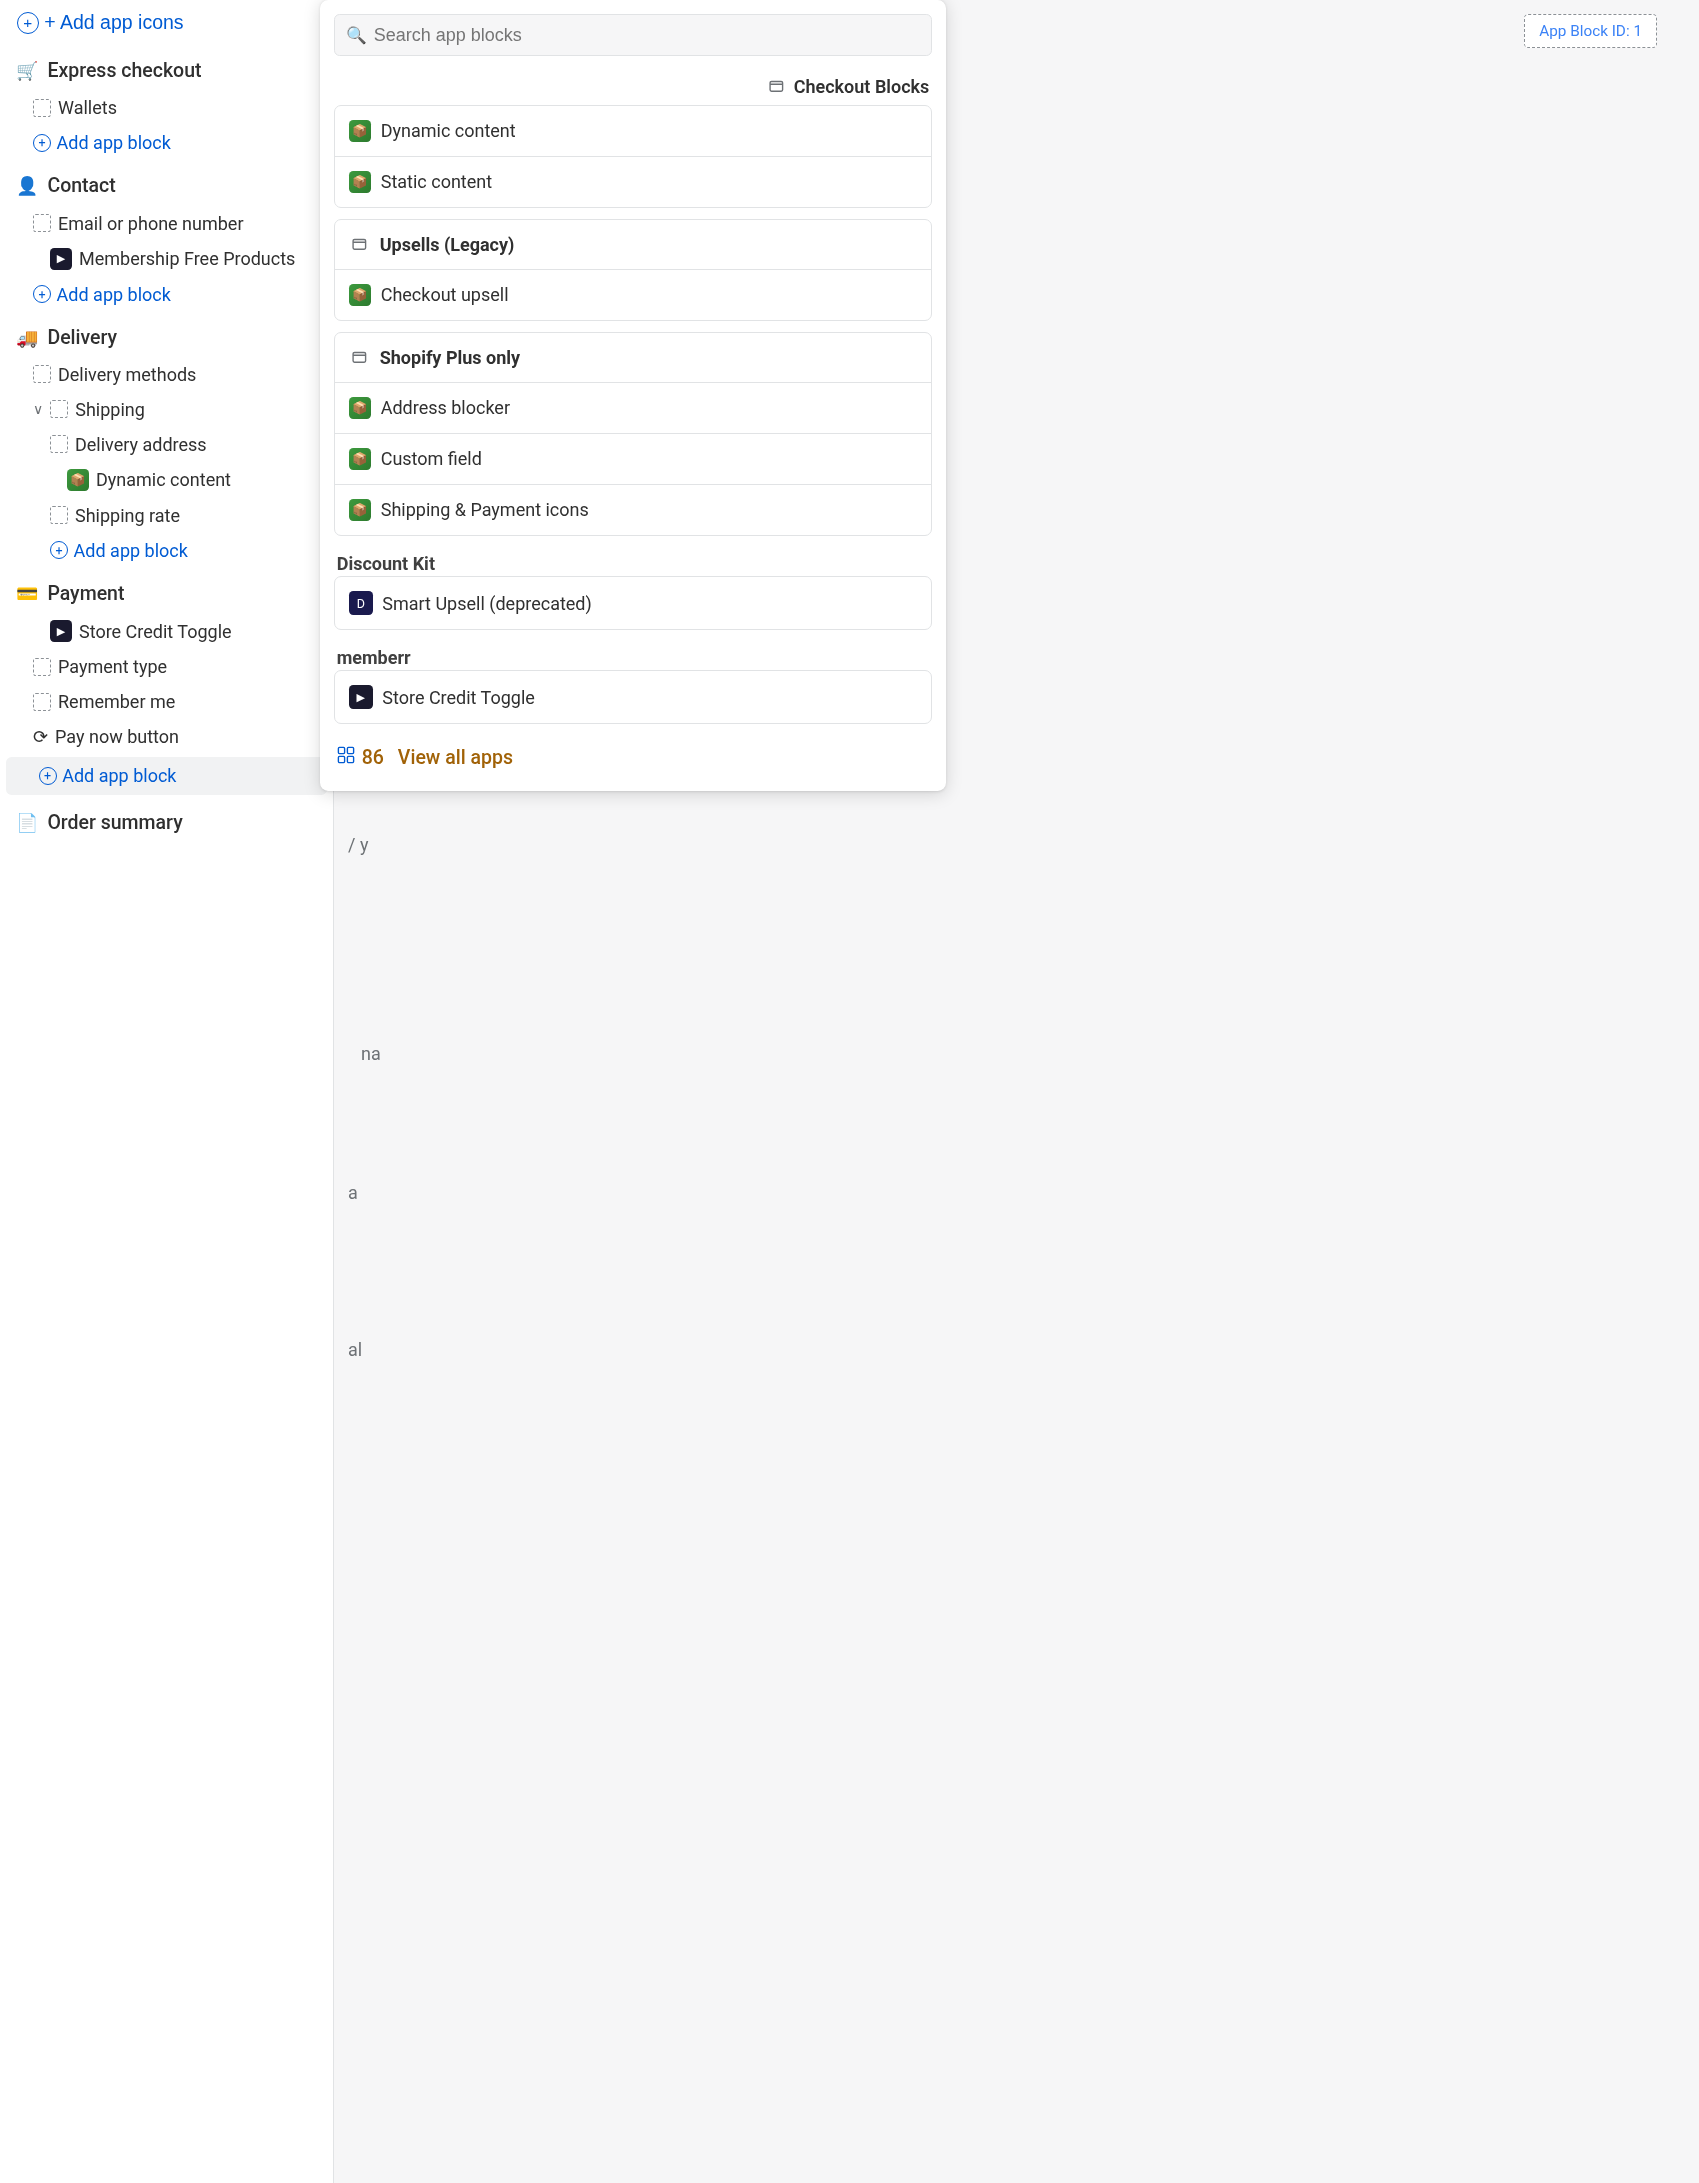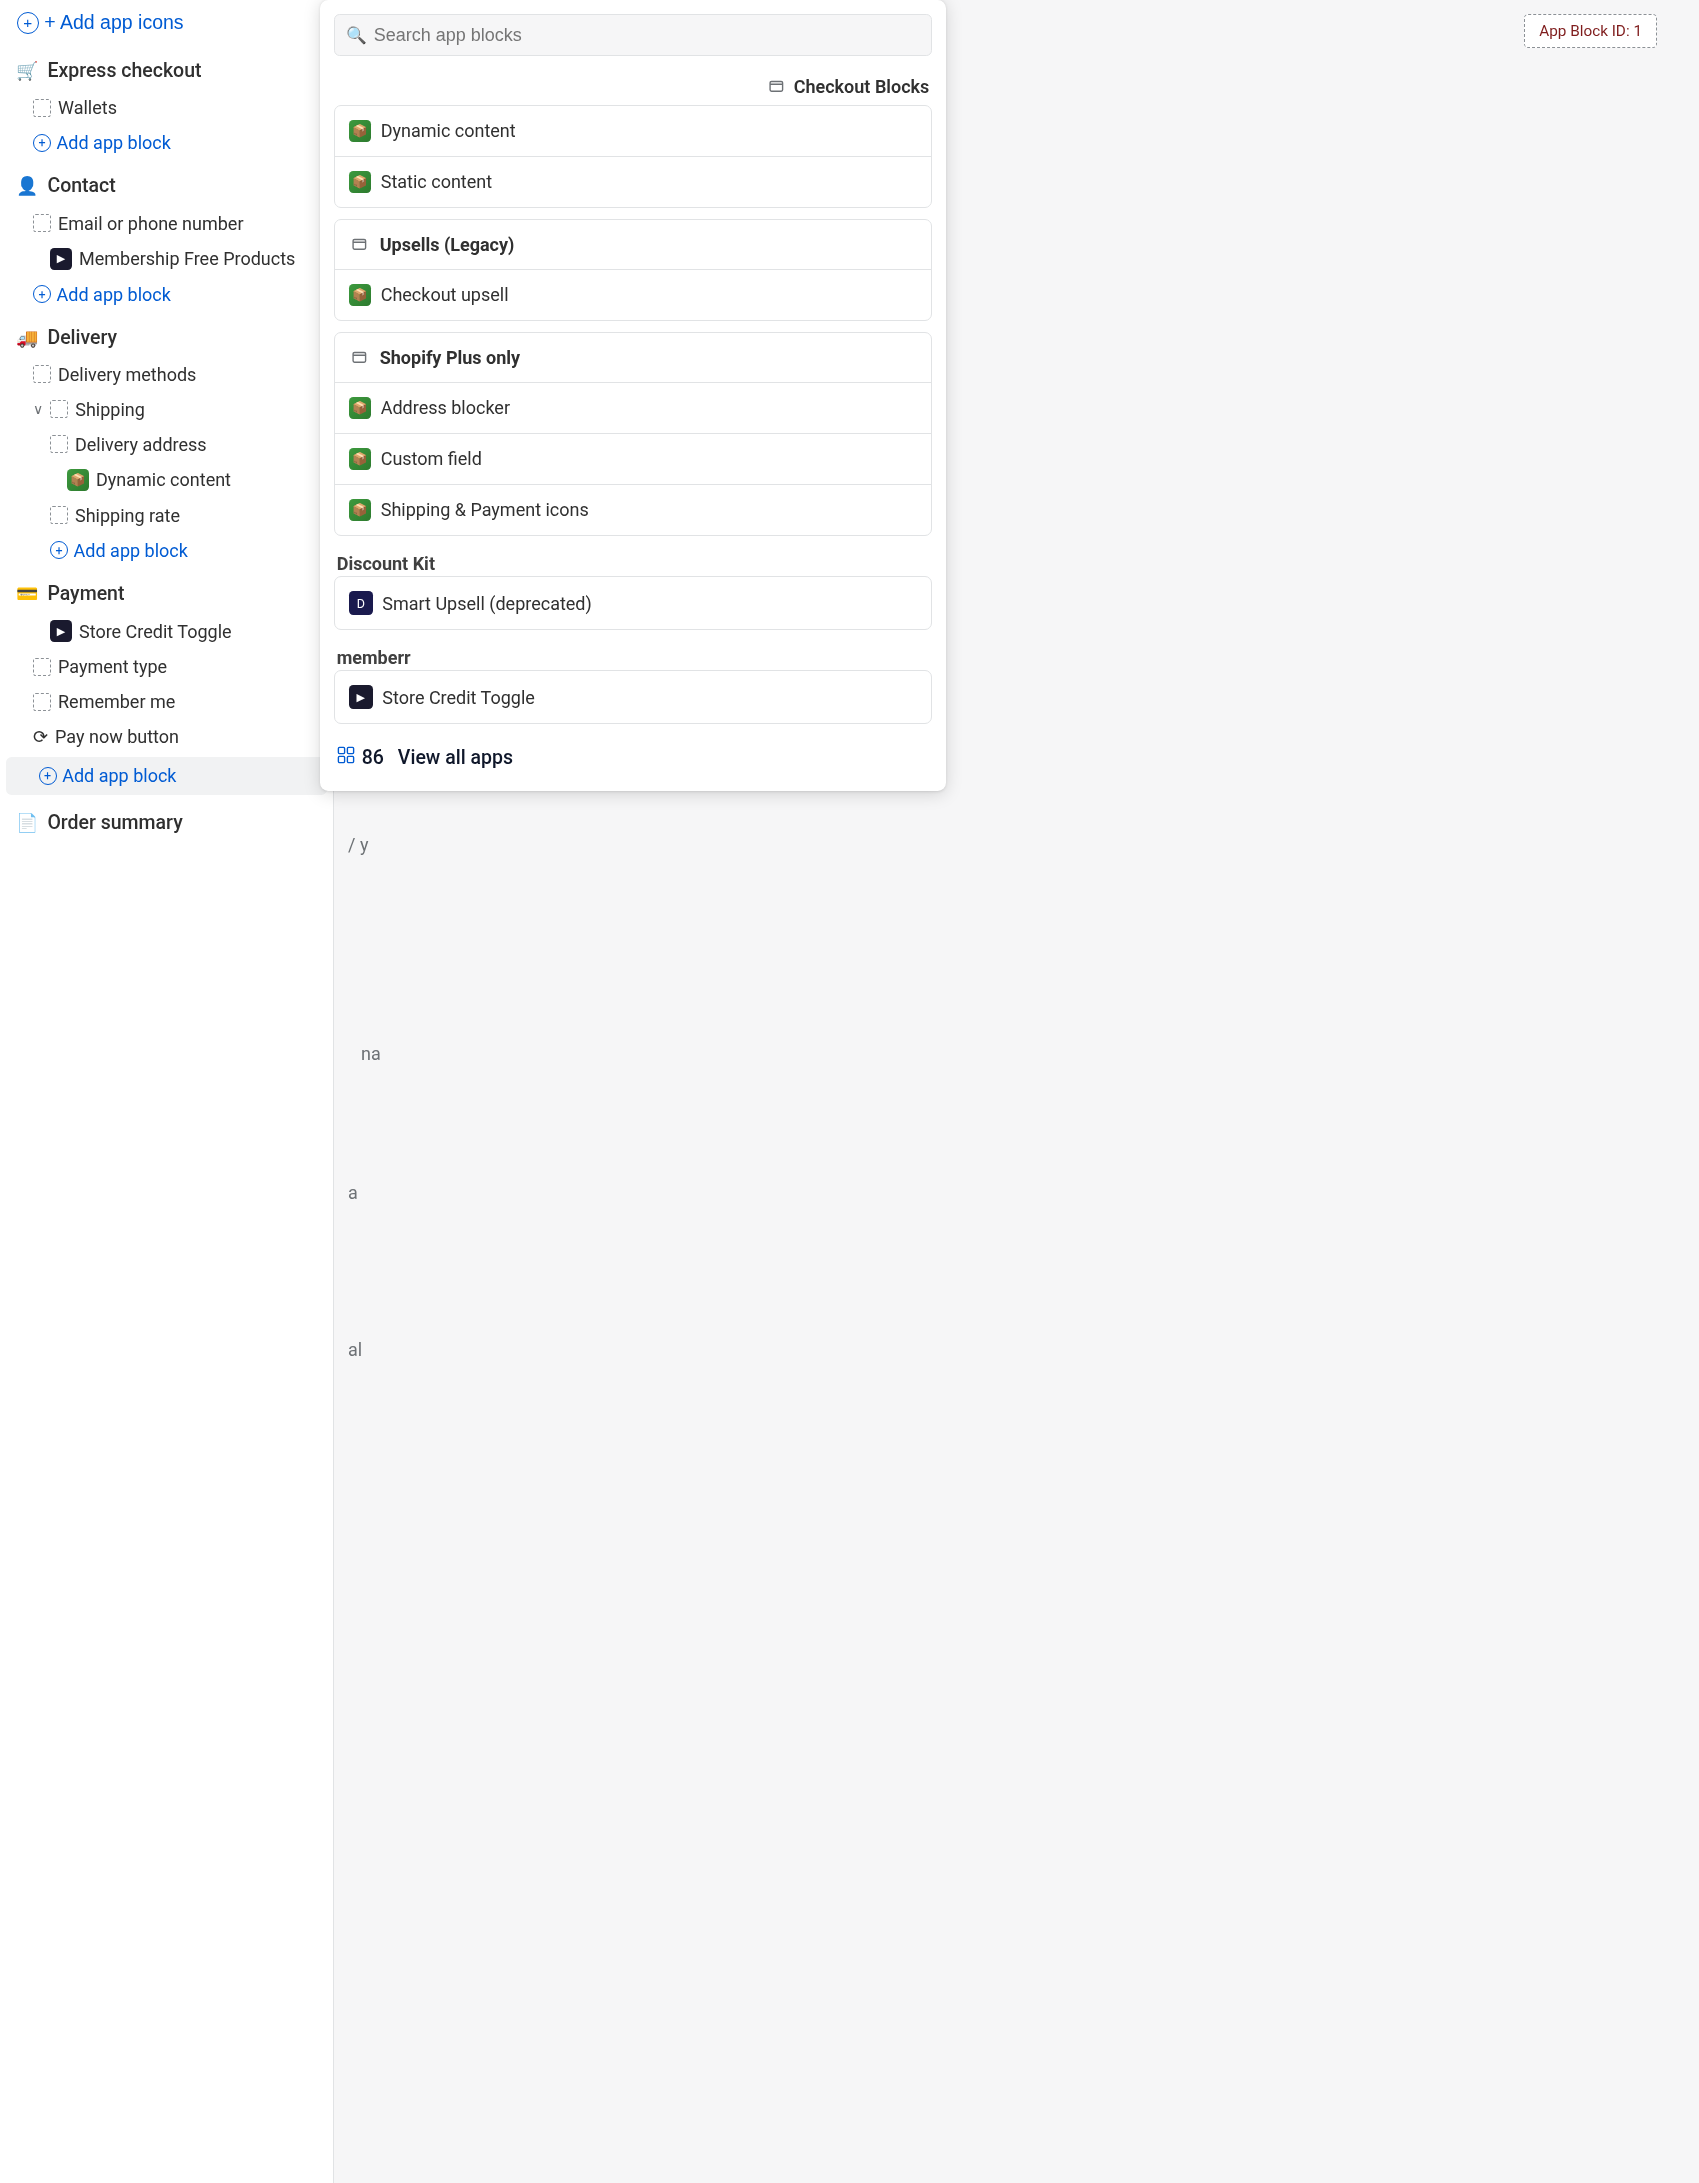--- a/index.html
+++ b/index.html
@@ -265,21 +265,21 @@
       font-size: 18px;
       color: #303030;
       cursor: pointer;
     }
 
     .view-all-apps {
       display: flex;
       align-items: center;
       gap: 7px;
       padding: 11px 16.7px;
-      color: #0f172a;
+      color: #a16207;
       font-size: 19.5px;
       font-weight: 500;
       cursor: pointer;
     }
 
     .discount-icon {
       width: 23.6px;
       height: 23.6px;
       background: #1a1a4e;
       border-radius: 4.2px;
@@ -312,21 +312,21 @@
 
     .app-block-tag {
       position: absolute;
       top: 14px;
       right: 42px;
       background: white;
       border: 1px dashed #8c9196;
       padding: 7px 14px;
       border-radius: 4.2px;
       font-size: 15.3px;
-      color: #7f1d1d;
+      color: #3b82f6;
       display: flex;
       align-items: center;
       gap: 5.6px;
     }
 
     .blue-line {
       position: absolute;
       left: 0;
       width: 2.8px;
       background: #005bd3;

